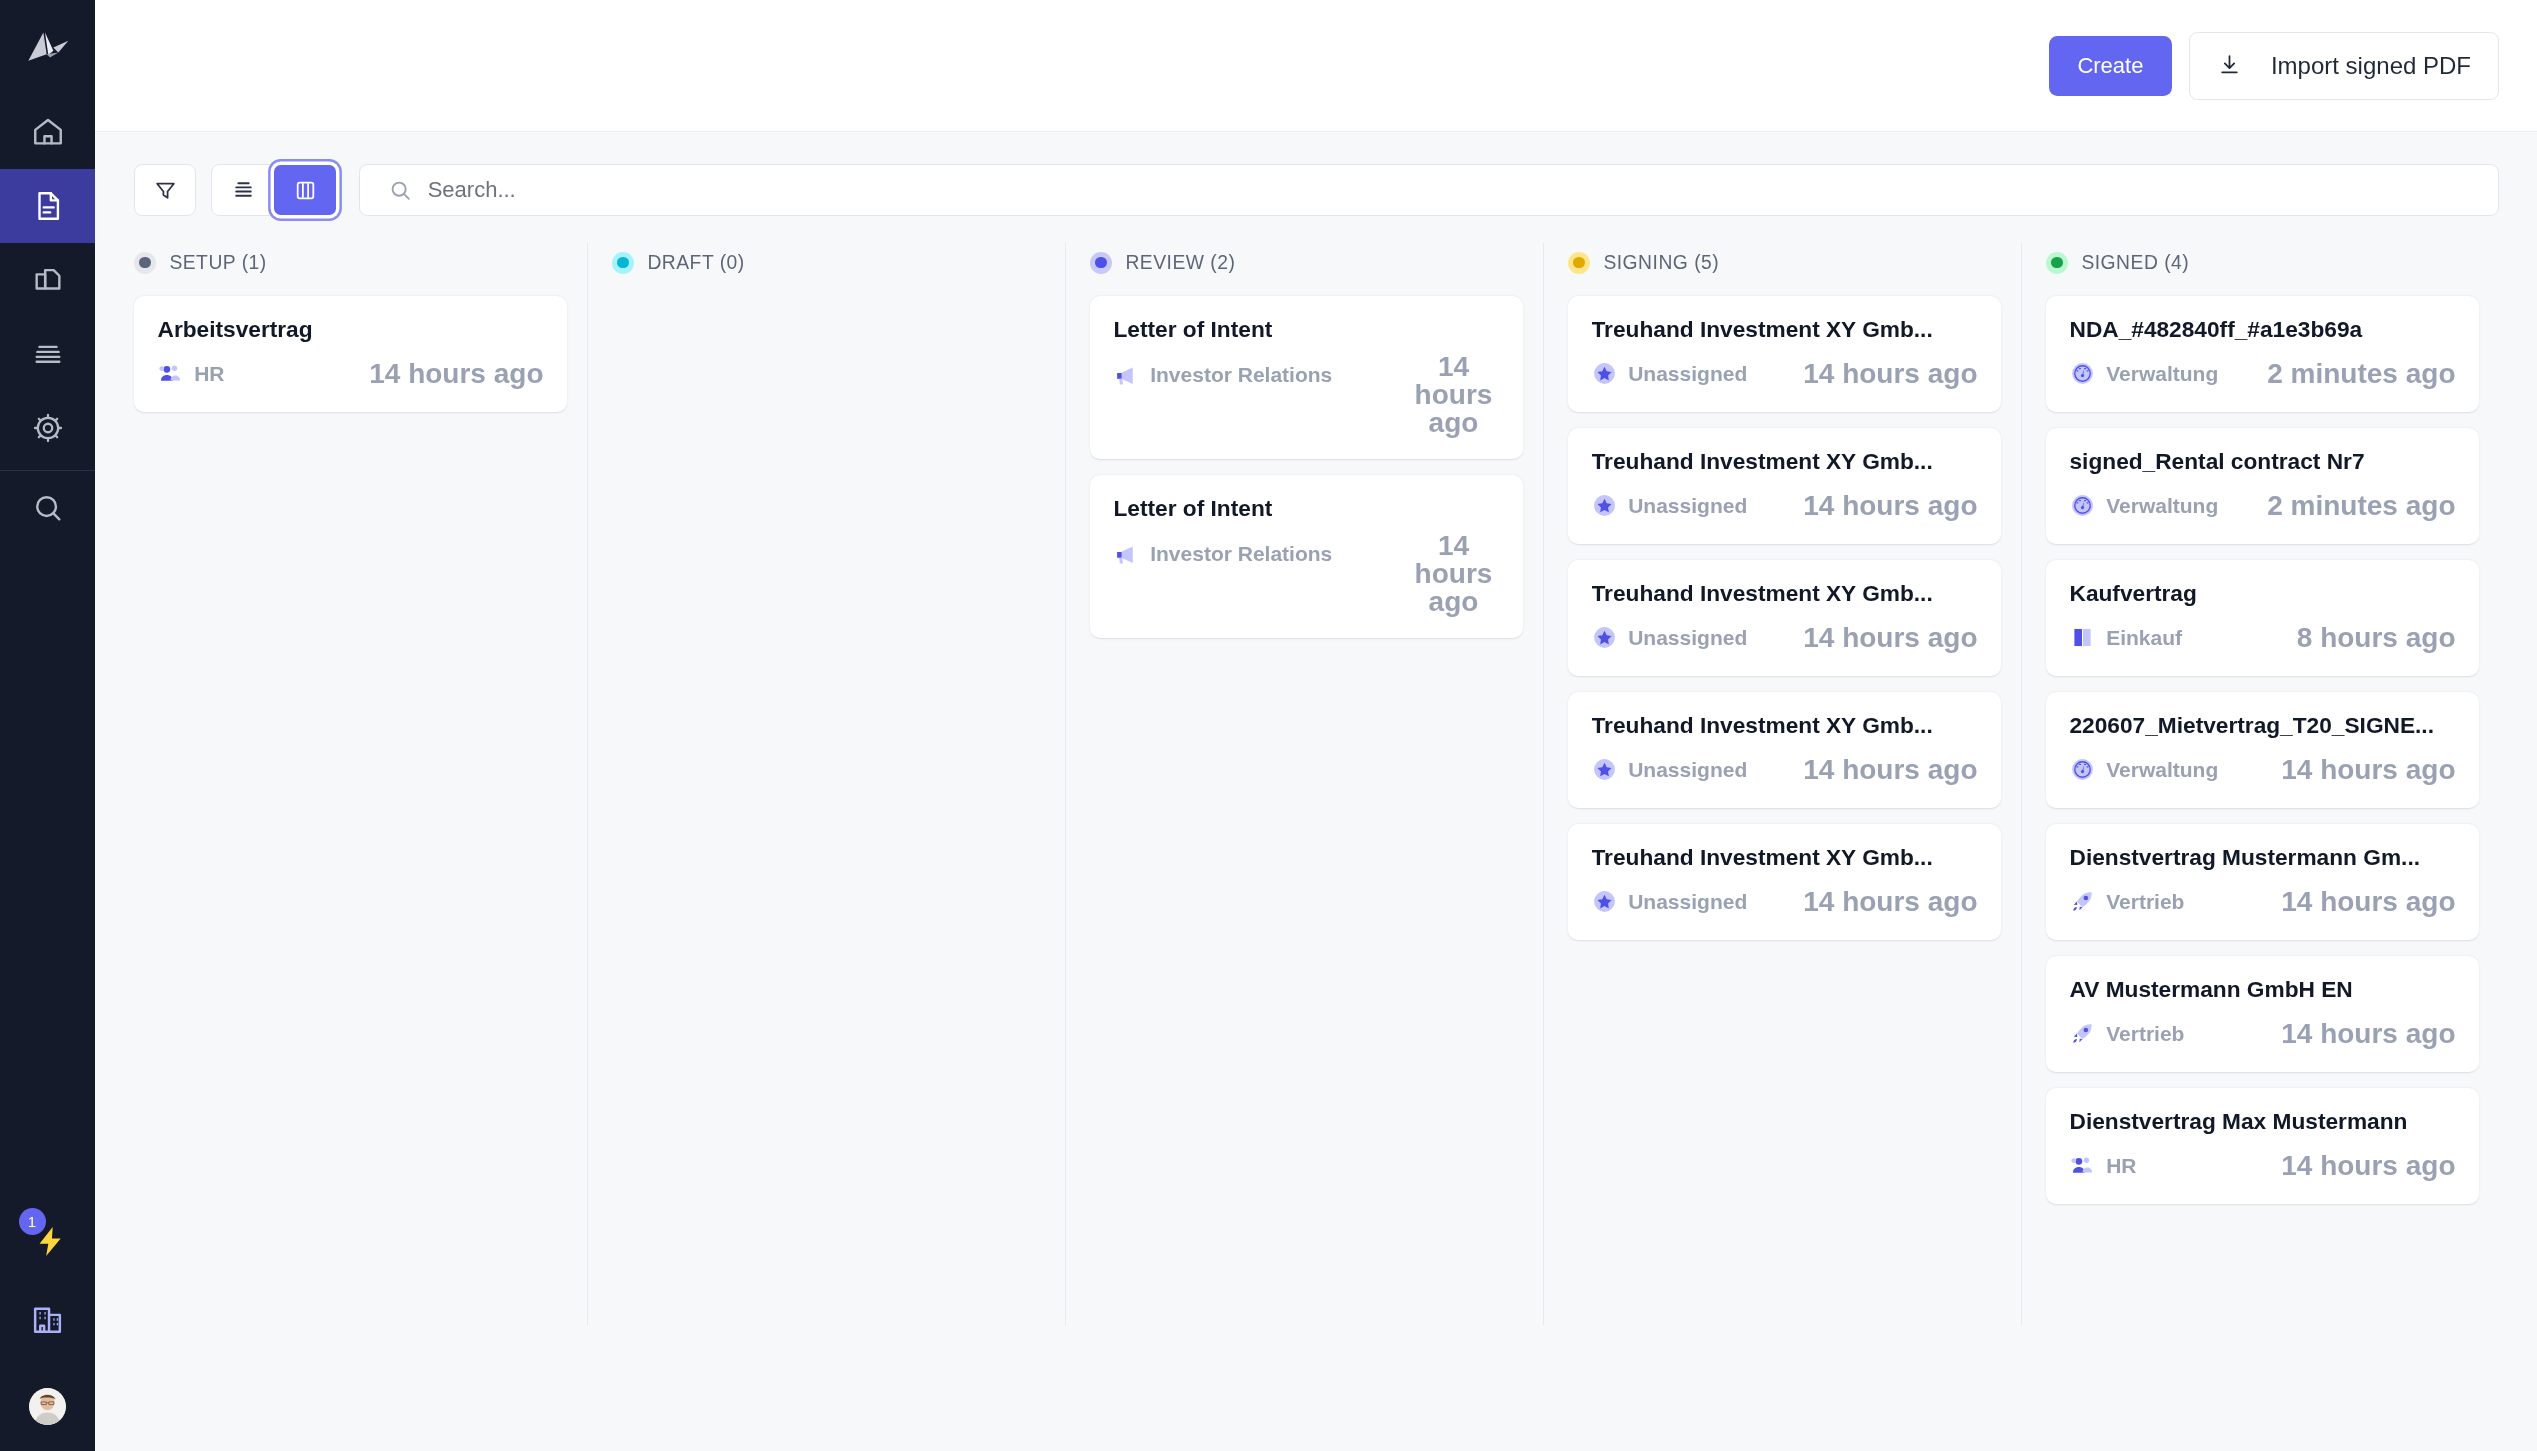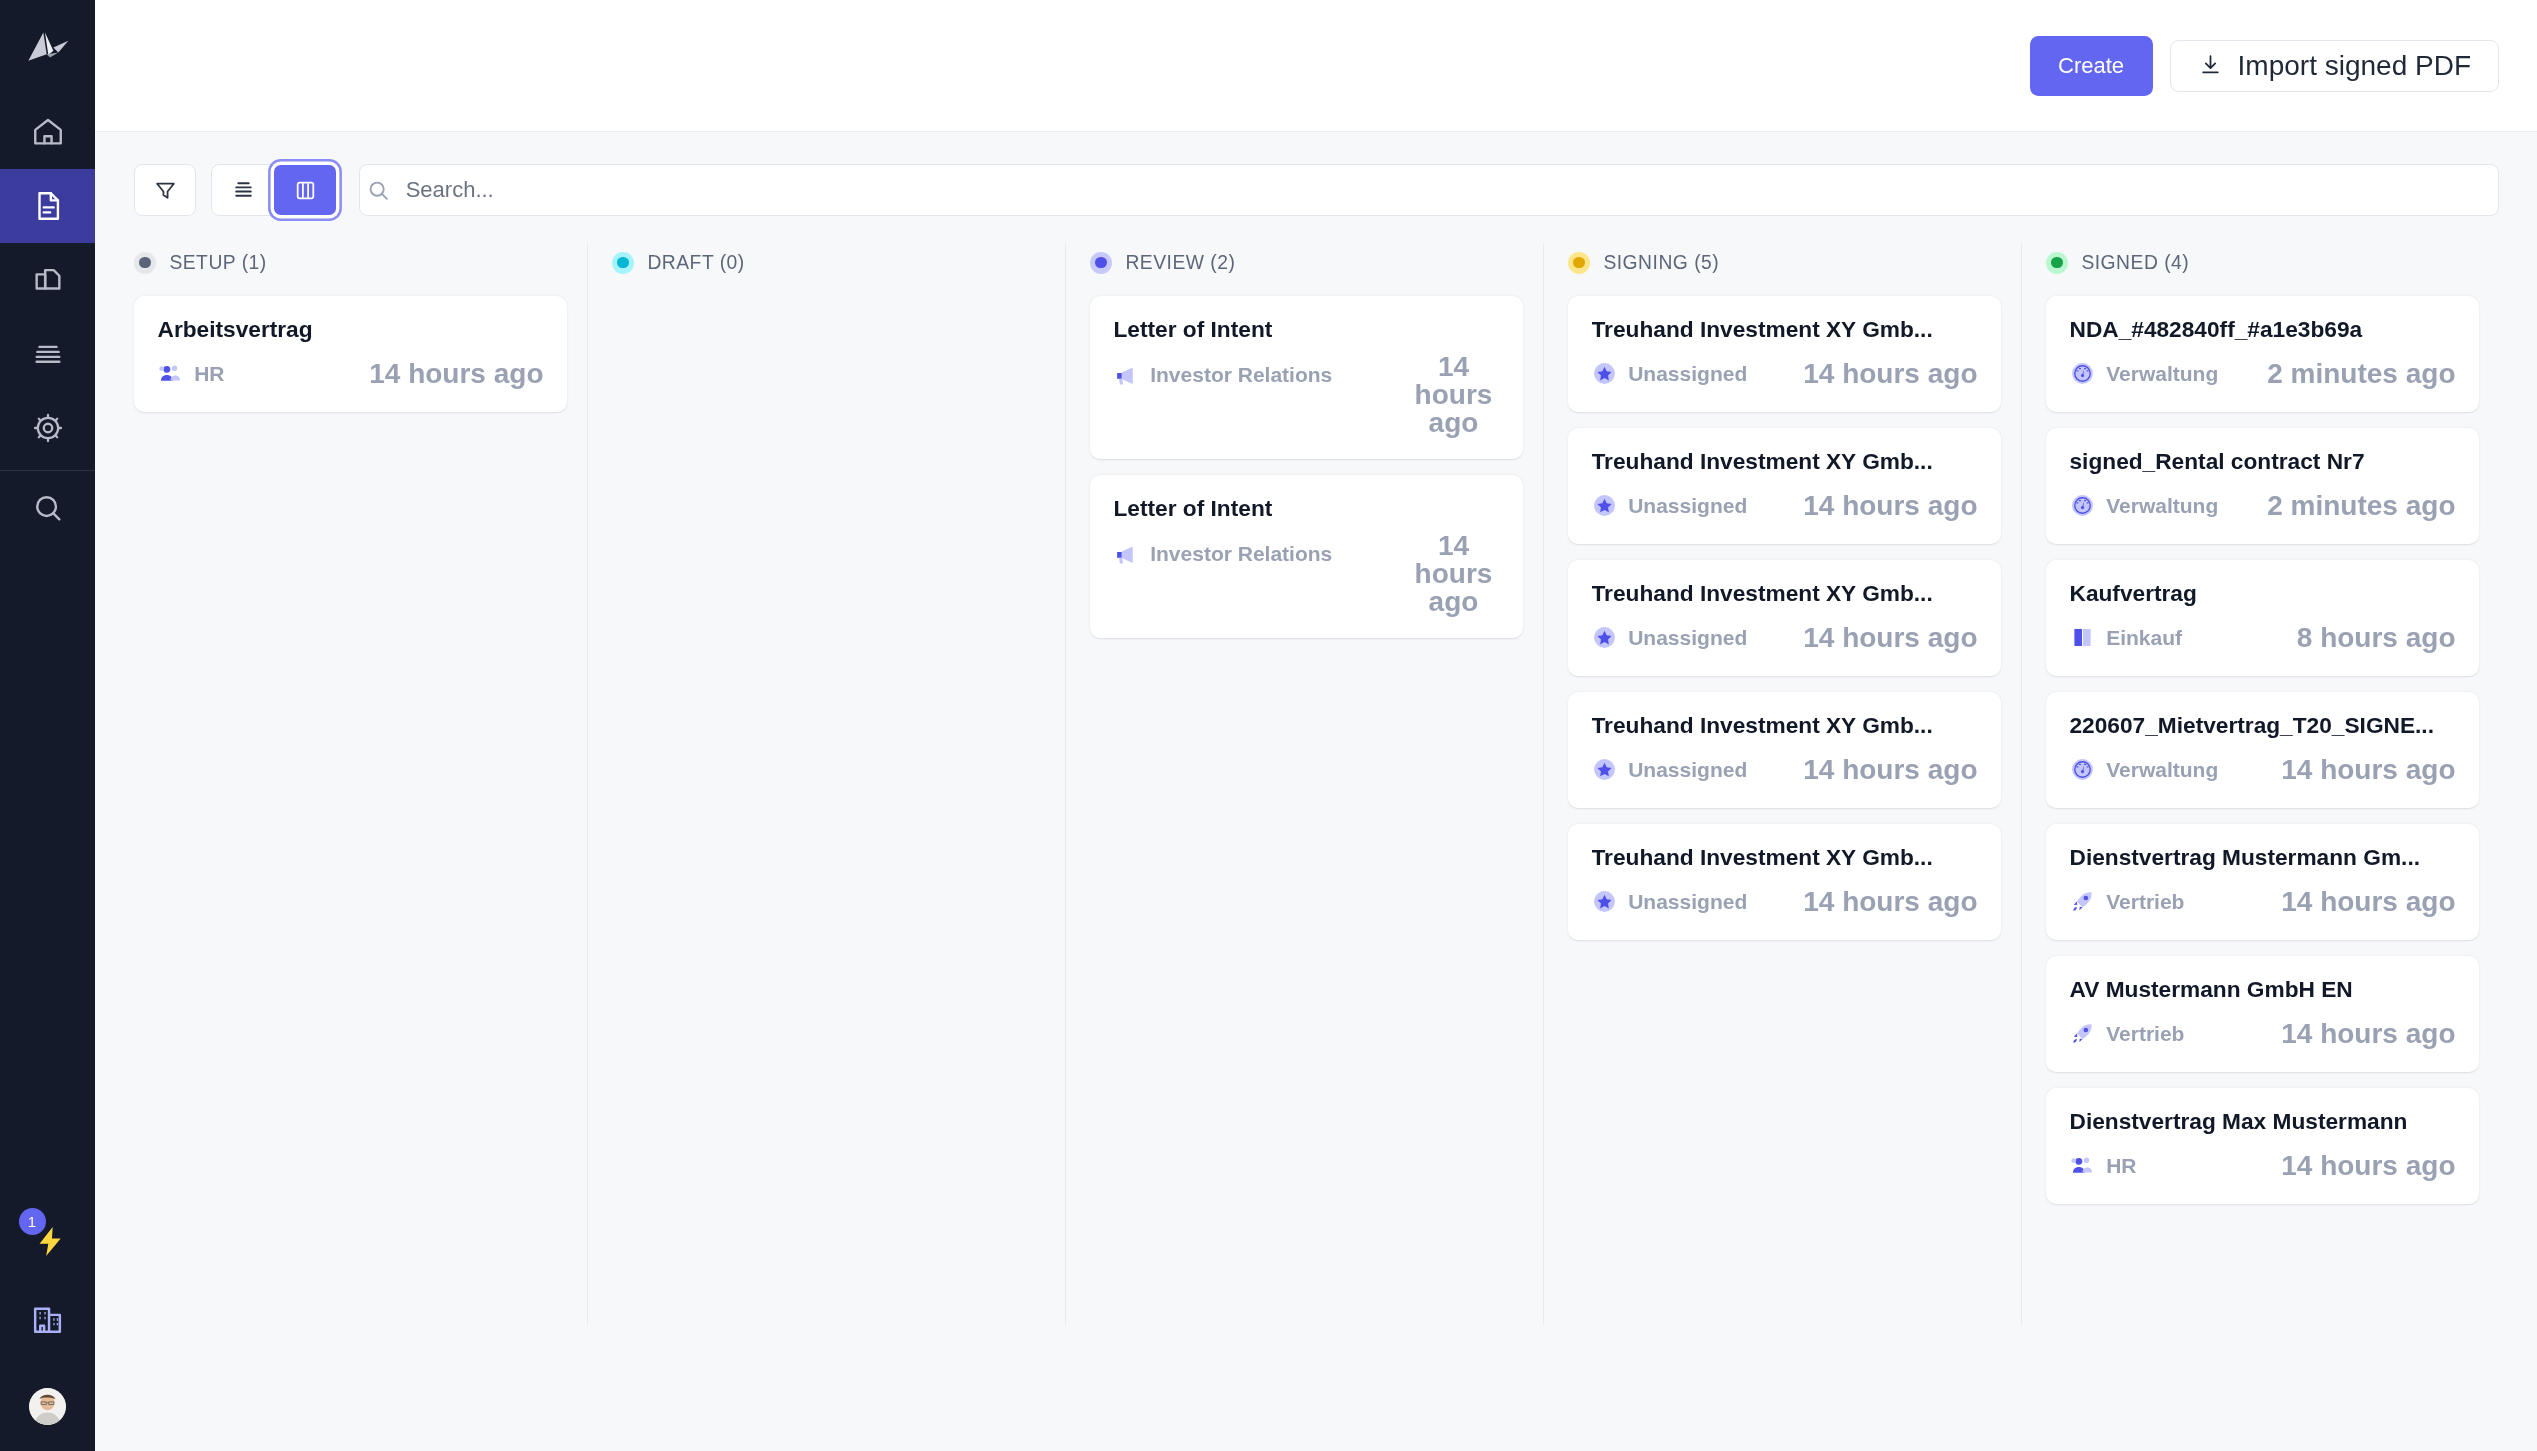--- a/index.html
+++ b/index.html
@@ -63,23 +63,23 @@
   .btn-create {
     background: #6366f1; color: #ffffff;
     font-size: 22px; border-radius: 8.4px;
     padding: 0 28.5px; height: 60px;
     display:flex; align-items:center; justify-content:center;
     border: none; cursor: pointer;
     font-family: "Liberation Sans", sans-serif;
   }
   .btn-import {
     background: #ffffff; color: #1f2937;
-    font-size: 28px; border-radius: 8.4px;
-    padding: 0 27px; height: 52px;
-    display:flex; align-items:center; gap: 15px;
+    font-size: 24px; border-radius: 8.4px;
+    padding: 0 27px; height: 68px;
+    display:flex; align-items:center; gap: 29px;
     border: 0.8px solid #e2e5eb; cursor: pointer;
     font-family: "Liberation Sans", sans-serif;
   }
 
   .board { flex: 1; background: #f7f8fa; position: relative; overflow: hidden; }
 
   .toolbar {
     display: flex; align-items: center; gap: 15px;
     padding: 32px 39px 0 39px;
   }
@@ -98,21 +98,21 @@
   }
   .seg-btn.active {
     background: #6366f1;
     box-shadow: 0 0 0 3.4px #fff, 0 0 0 5.9px #8b8df5;
     border-radius: 6.7px;
     position: relative; z-index: 2;
   }
   .search-box {
     flex: 1; height: 52px; background: #fff;
     border: 0.8px solid #e2e5eb; border-radius: 8.4px;
-    display:flex; align-items:center; gap: 15px; padding: 0 6px;
+    display:flex; align-items:center; gap: 15px; padding: 0 28px;
     margin-left: 6.7px;
   }
   .search-input {
     border: none; outline: none; background: transparent;
     font-size: 22px; color: #3a4356; width: 100%;
     font-family: "Liberation Sans", sans-serif;
   }
   .search-input::placeholder { color: #6b7280; }
 
   .columns {

